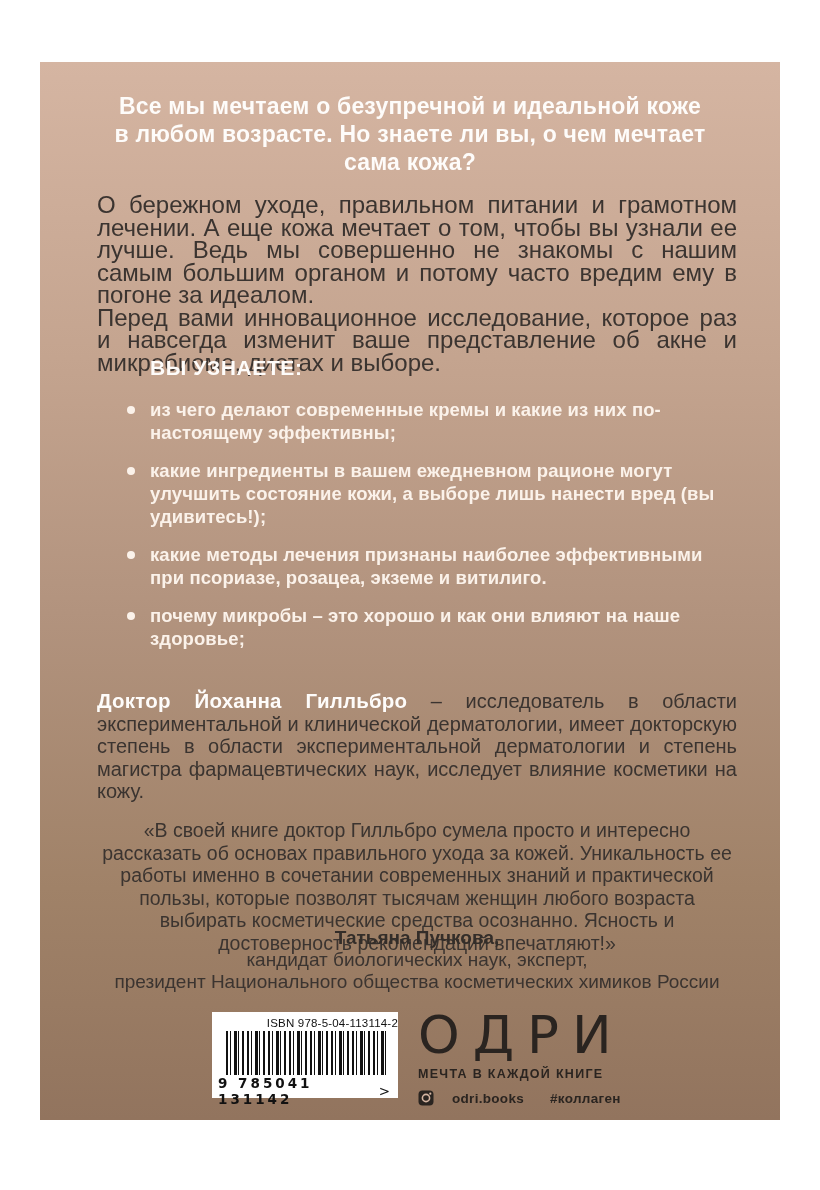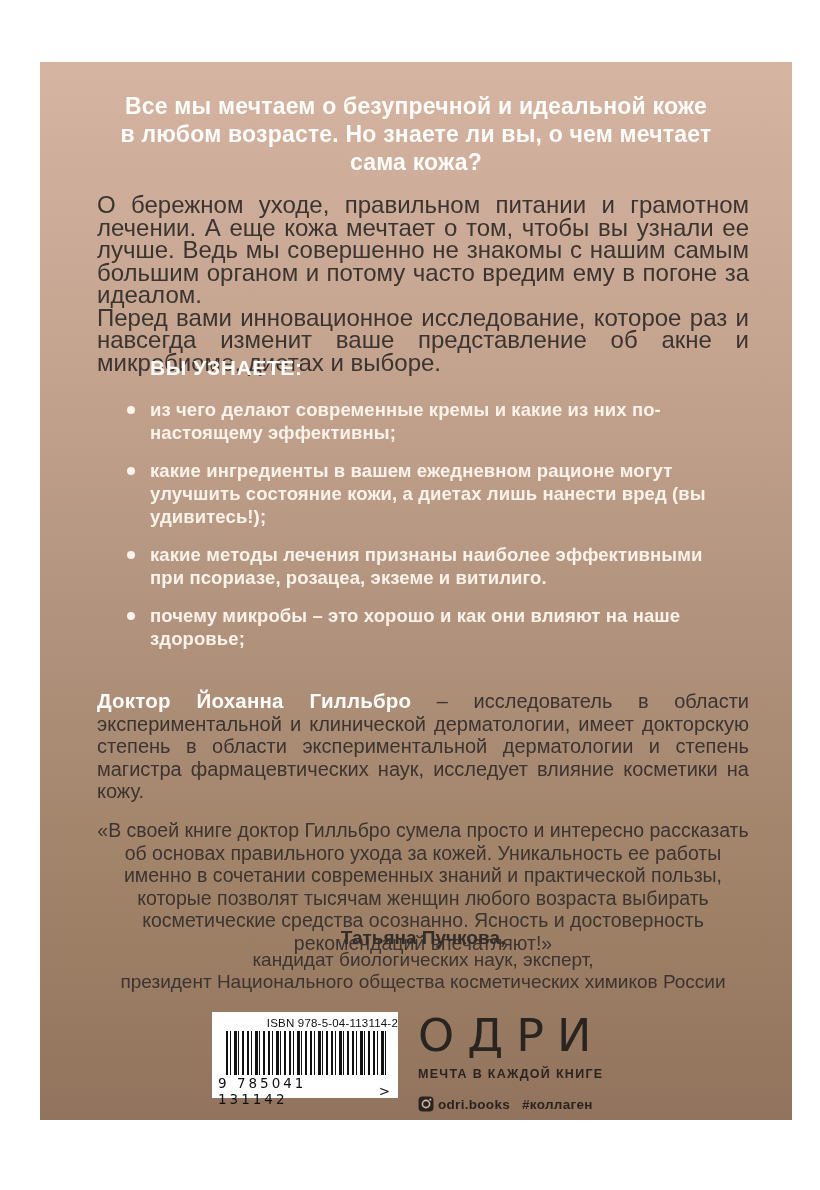--- a/index.html
+++ b/index.html
@@ -3,21 +3,20 @@
 <meta charset="utf-8">
 <style>
   html,body{margin:0;padding:0;}
   body{
     width:820px;height:1190px;position:relative;background:#ffffff;
     font-family:"Liberation Sans",sans-serif;overflow:hidden;
   }
   .cover{
     position:absolute;left:40px;top:62px;width:740px;height:1058px;
     background:linear-gradient(180deg,#d5b5a2 0%,#c4a48f 28%,#b2937e 52%,#a08268 78%,#92745e 100%);
-    padding-left:12px;
   }
   .headline{
     position:absolute;left:45px;right:45px;top:30px;
     text-align:center;color:#fefcfa;font-weight:bold;
     font-size:23px;line-height:28px;white-space:pre-line;letter-spacing:0.2px;
   }
   .intro{
     position:absolute;left:57px;right:43px;top:132px;
     color:#3b3430;font-size:24px;line-height:22.5px;
     text-align:justify;white-space:pre-line;
@@ -71,34 +70,34 @@
       #111 4px,#111 5px,#fff 5px,#fff 8px,
       #111 8px,#111 11px,#fff 11px,#fff 12px,
       #111 12px,#111 13px,#fff 13px,#fff 16px,
       #111 16px,#111 18px,#fff 18px,#fff 21px);
   }
   .barcode-digits{
     display:flex;justify-content:space-between;align-items:center;
     padding:0 8px 0 6px;margin-top:0px;
     font-size:13.5px;color:#111;font-family:"DejaVu Sans",sans-serif;
   }
-  .barcode-digits .digits{letter-spacing:3px;}
+  .barcode-digits .digits{letter-spacing:3px;font-weight:bold;}
   .publisher{
     position:absolute;left:378px;top:950px;color:#2a2420;
   }
   .publisher-brand{
     font-family:"DejaVu Sans",sans-serif;font-weight:normal;
-    font-size:46px;line-height:48px;letter-spacing:13px;
+    font-size:53px;line-height:48px;letter-spacing:13px;
     transform:scaleY(0.98);transform-origin:left top;
   }
   .publisher-tagline{
     font-weight:bold;font-size:12.5px;letter-spacing:1.3px;margin-top:7px;
   }
   .publisher-social{
-    display:flex;align-items:center;gap:4px;margin-top:15px;
+    display:flex;align-items:center;gap:18px;margin-top:9px;
     font-weight:bold;font-size:13.5px;letter-spacing:0.3px;
   }
   .ig-icon{flex:none;width:16px;height:16px;display:block;}
   .hashtag{margin-left:8px;}
 </style>
 </head>
 <body>
 
 <div class="cover">
 
@@ -111,21 +110,21 @@
 
   <div class="learn-title">ВЫ УЗНАЕТЕ:</div>
 
   <ul class="learn-list">
     <li class="learn-item">
       <span class="bullet-dot"></span>
       <span>из чего делают современные кремы и какие из них по-настоящему эффективны;</span>
     </li>
     <li class="learn-item">
       <span class="bullet-dot"></span>
-      <span>какие ингредиенты в вашем ежедневном рационе могут улучшить состояние кожи, а диетах лишь нанести вред (вы удивитесь!);</span>
+      <span>какие ингредиенты в вашем ежедневном рационе могут улучшить состояние кожи, а выборе лишь нанести вред (вы удивитесь!);</span>
     </li>
     <li class="learn-item">
       <span class="bullet-dot"></span>
       <span>какие методы лечения признаны наиболее эффективными при псориазе, розацеа, экземе и витилиго.</span>
     </li>
     <li class="learn-item">
       <span class="bullet-dot"></span>
       <span>почему микробы – это хорошо и как они влияют на наше здоровье;</span>
     </li>
   </ul>

